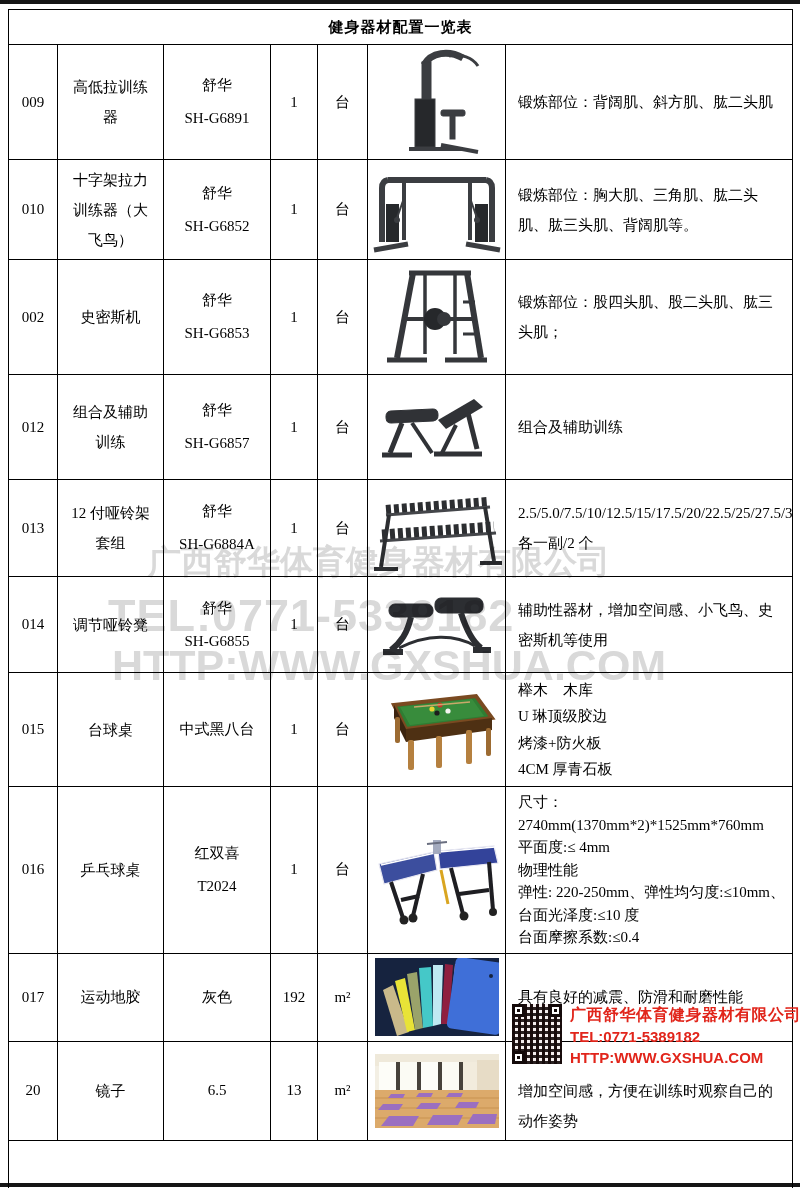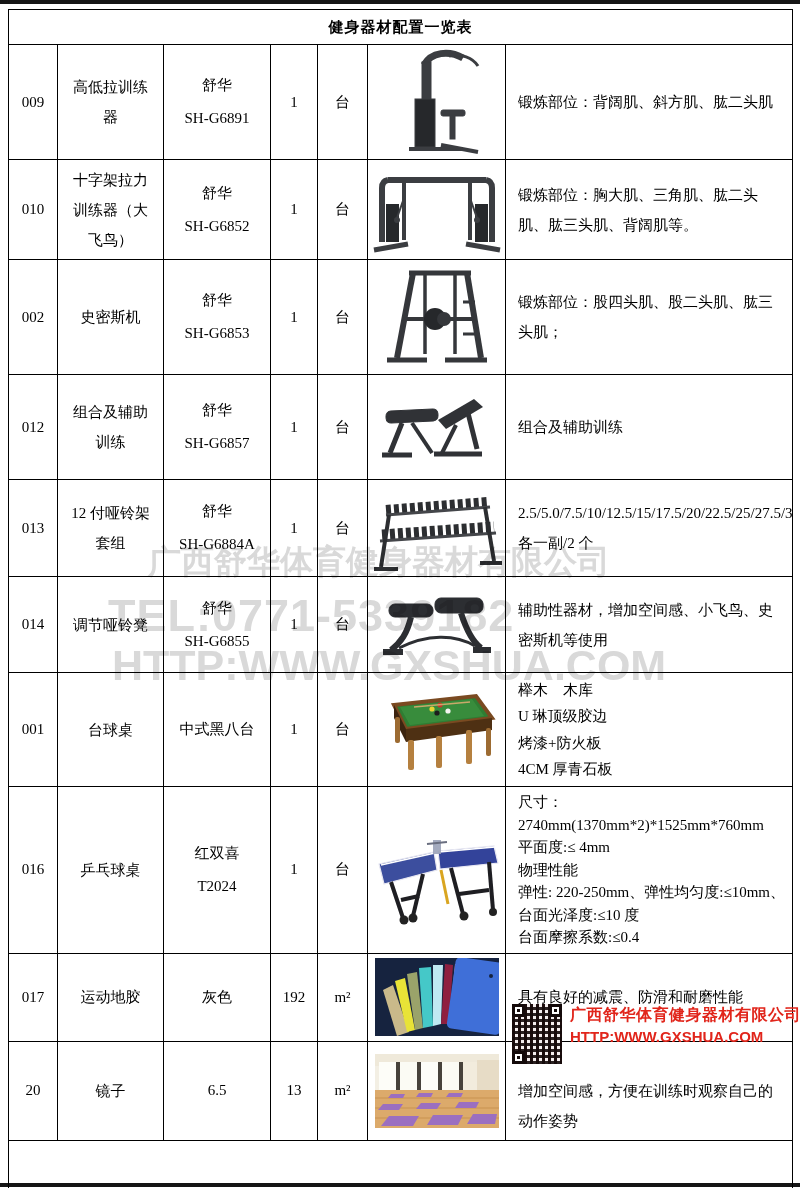--- a/index.html
+++ b/index.html
@@ -256,21 +256,21 @@
             <path d="M96 66 H114" stroke-width="6" fill="none"></path>
           </g>
         </svg>
       </td>
       <td class="c-remark">
         <div class="remark-line">辅助性器材，增加空间感、小飞鸟、史密斯机等使用</div>
       </td>
     </tr>
 
     <tr style="height:109px">
-      <td>001</td>
+      <td>015</td>
       <td class="c-name">台球桌</td>
       <td class="c-model">
         <div class="mline">中式黑八台</div>
       </td>
       <td>1</td>
       <td>台</td>
       <td class="c-img">
         <svg width="126" height="98" viewBox="0 0 126 98">
           <polygon points="20,24 102,15 118,37 32,48" fill="#2f7d33"></polygon>
           <polygon points="26,26 98,18 110,35 36,44" fill="#3c9140" opacity="0.75"></polygon>
@@ -423,15 +423,16 @@
 <div class="watermark wm3">HTTP:WWW.GXSHUA.COM</div>
 
 <div class="stamp">
   <div class="qr">
     <div class="fp tl"></div>
     <div class="fp tr"></div>
     <div class="fp bl"></div>
   </div>
   <div class="stamp-text">
     <div class="st1">广西舒华体育健身器材有限公司</div>
+    <div class="st2">TEL:0771-5389182</div>
     <div class="st3">HTTP:WWW.GXSHUA.COM</div>
   </div>
 </div>
 
 </body></html>

